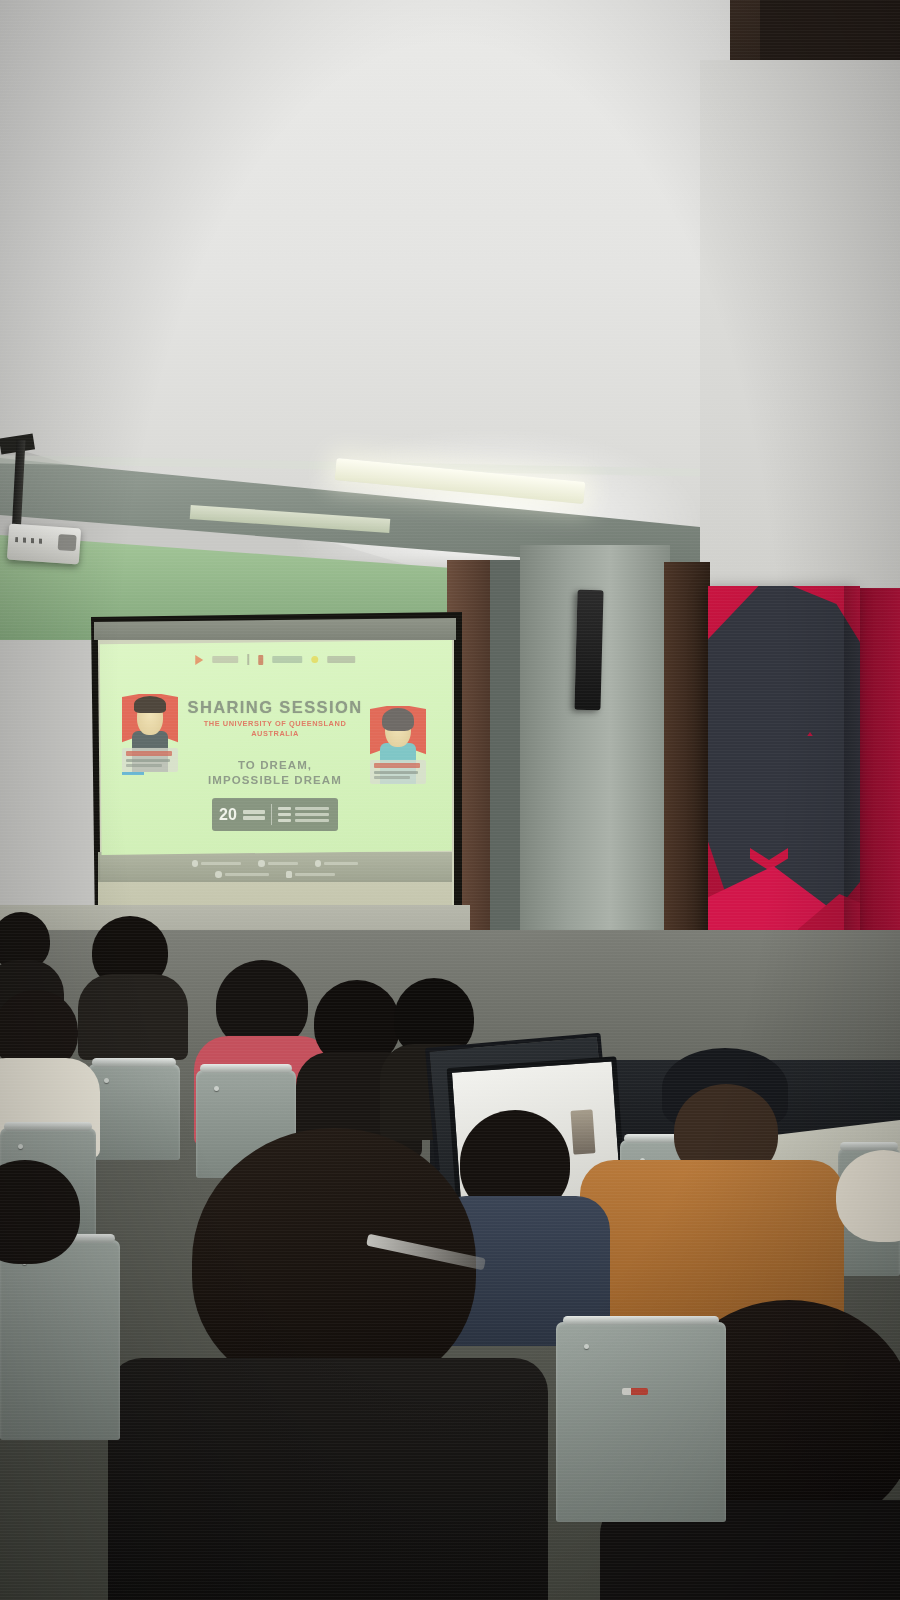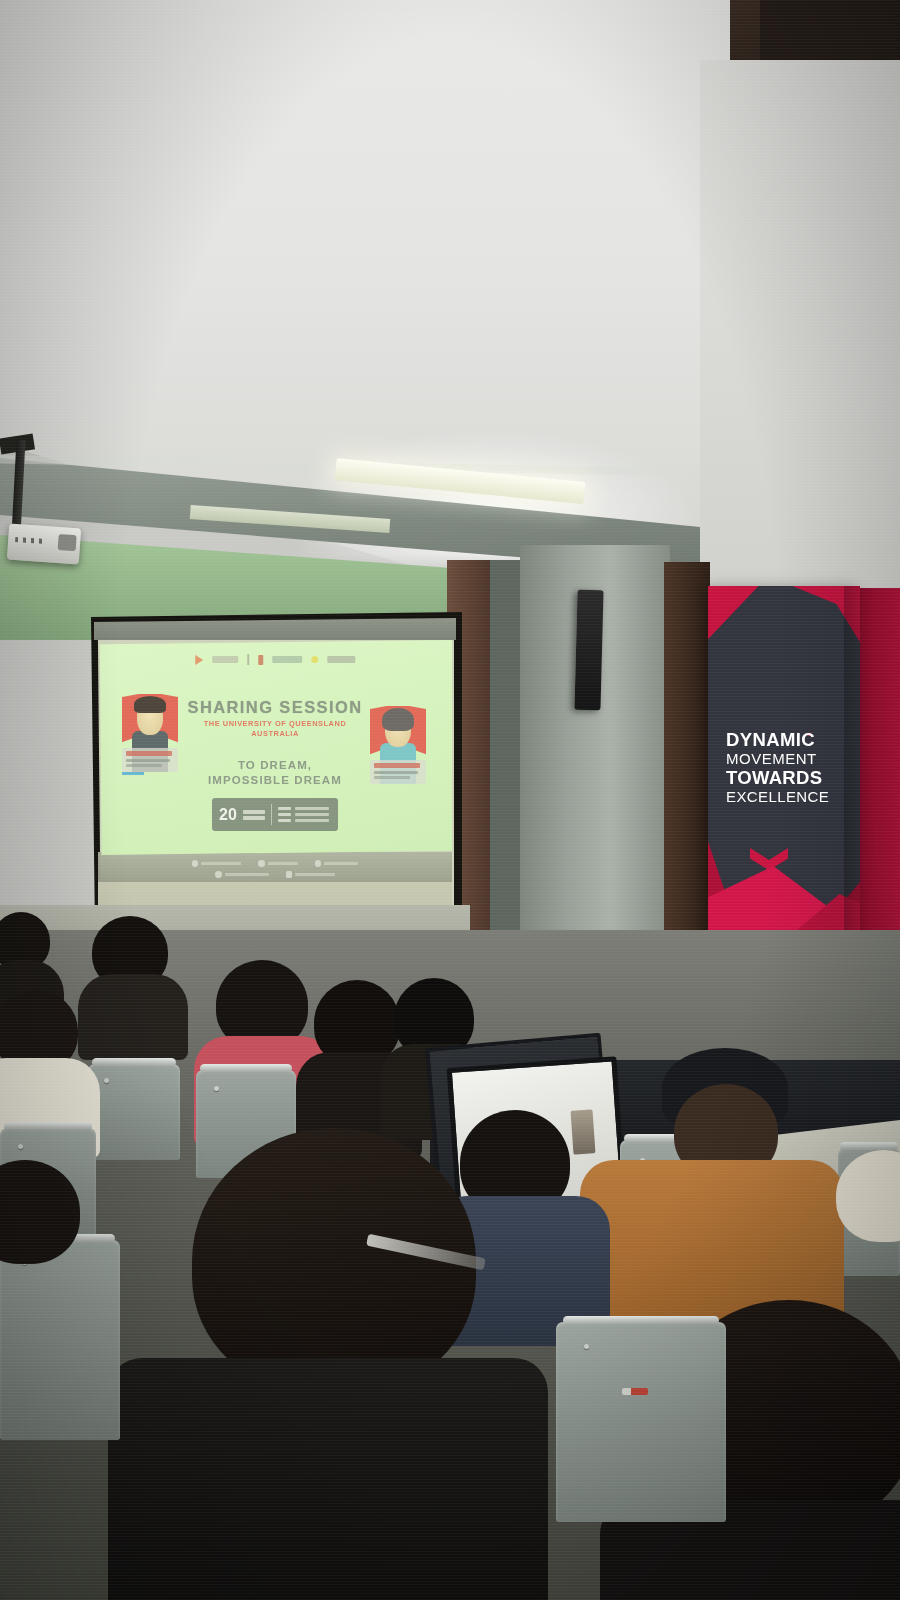--- a/index.html
+++ b/index.html
@@ -231,26 +231,20 @@
 
   <div class="banner-side"></div>
   <div class="banner">
     <div class="bn-hex-top"></div>
     <div class="bn-notch"></div>
     <div class="bn-hex-mid"></div>
     <div class="bn-chev"></div>
     <div class="bn-bot"></div>
     <div class="bn-bot2"></div>
     <div class="bn-right-strip"></div>
-    <div class="bn-text">
-      <div class="bn-l1">DYNAMIC</div>
-      <div class="bn-l2">MOVEMENT</div>
-      <div class="bn-l3">TOWARDS</div>
-      <div class="bn-l4">EXCELLENCE</div>
-    </div>
   </div>
 
   <div class="screen-frame"></div>
   <div class="screen-surface"></div>
   <div class="screen-bottom"></div>
   <div class="screen-lower"></div>
   <div class="screen-lit"></div>
   <div class="screen-topbar"></div>
 
   <div class="slide">

